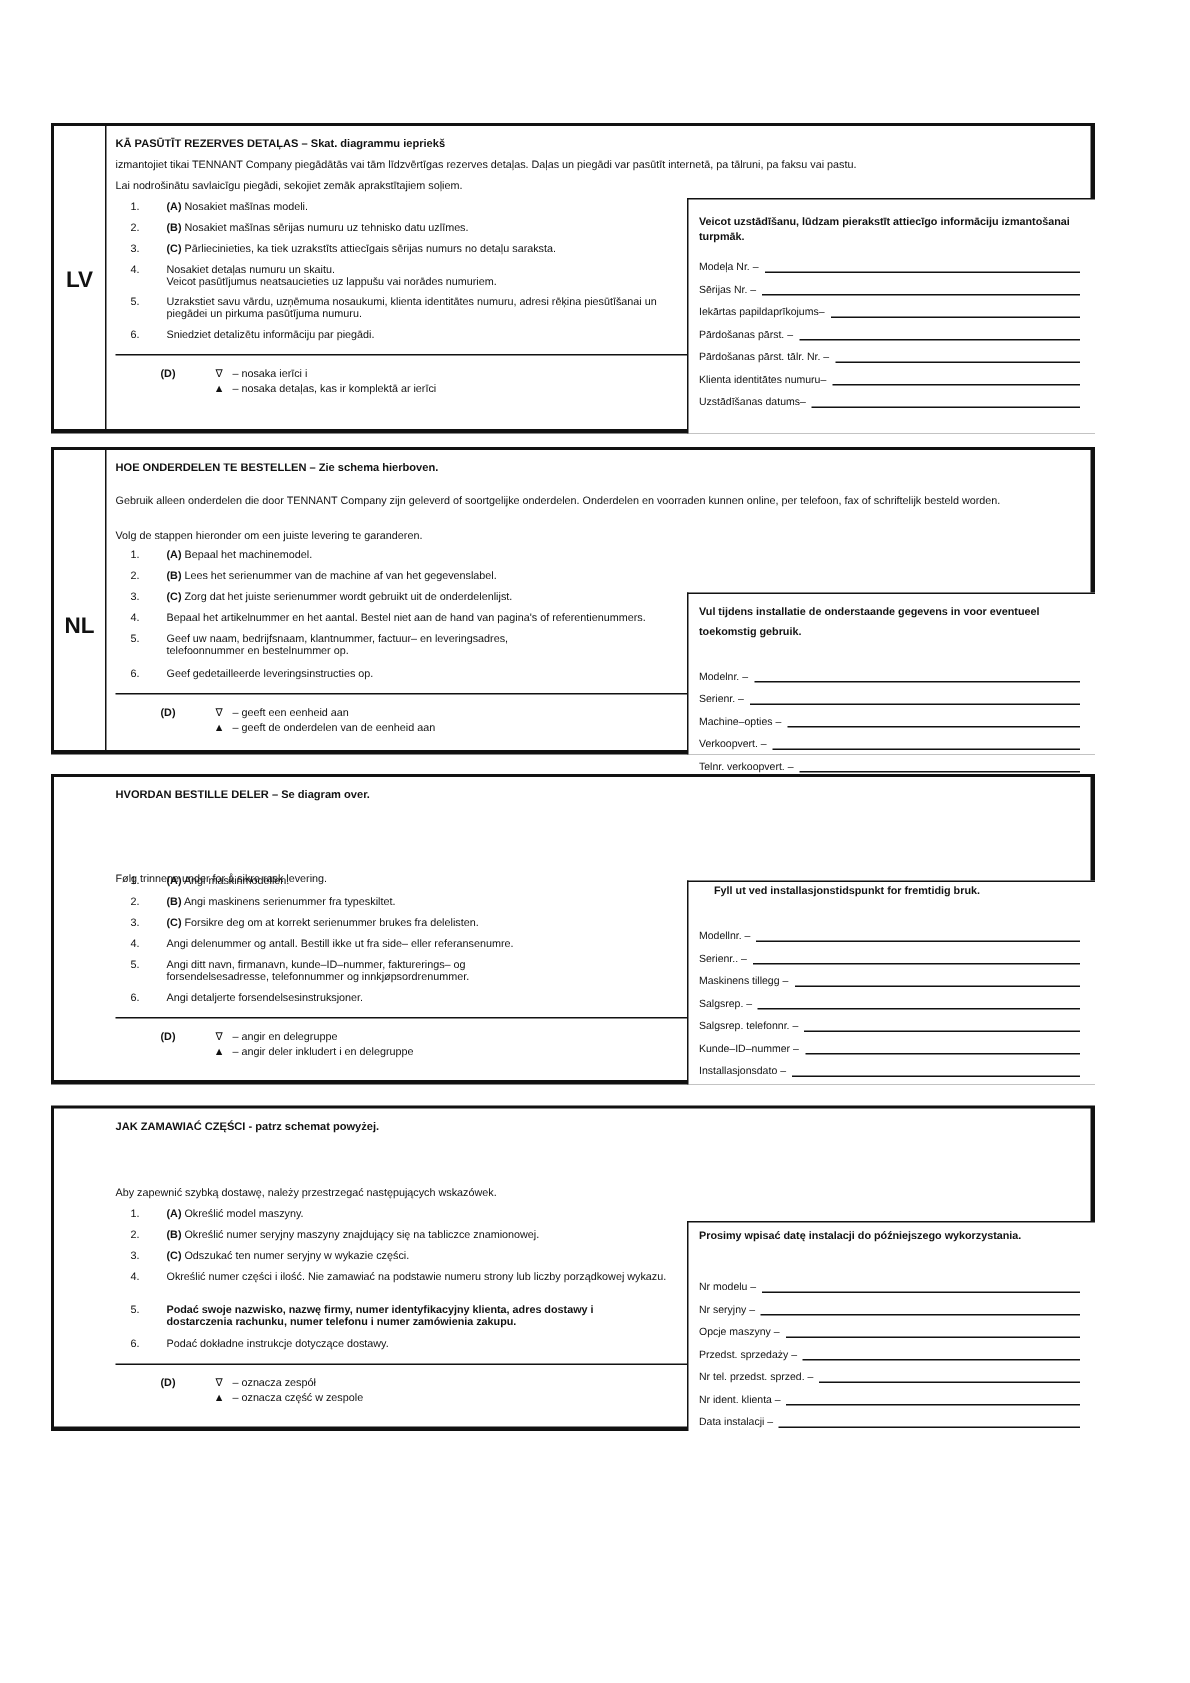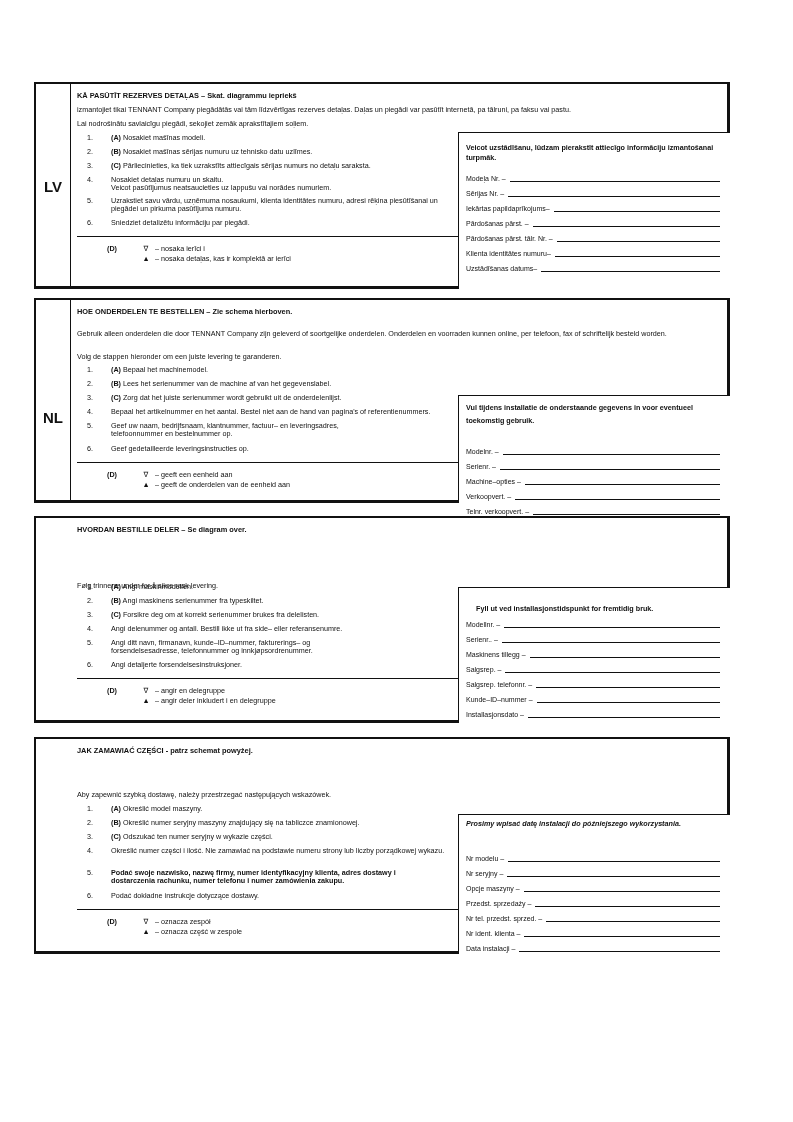--- a/index.html
+++ b/index.html
@@ -222,21 +222,21 @@
     <div class="divider" style="top:160px;"></div>
     <div class="legend" style="top:168px;width:300px;height:22px;">
       <span class="d">(D)</span>
       <span class="sym" style="top:0;">∇</span>
       <span class="ltxt" style="top:0;">– angir en delegruppe</span>
       <span class="sym" style="top:10px;">▲</span>
       <span class="ltxt" style="top:10px;">– angir deler inkludert i en delegruppe</span>
     </div>
   </div>
   <div class="infobox" style="top:69px;bottom:-3px;">
-    <div class="ihead" style="top:16px;padding-left:10px;">Fyll ut ved installasjonstidspunkt for fremtidig bruk.</div>
+    <div class="ihead" style="top:1px;padding-left:10px;">Fyll ut ved installasjonstidspunkt for fremtidig bruk.</div>
     <div class="field" style="top:28px;">
         <span class="flabel">Modellnr. –</span>
         <span class="fline"></span>
       </div>
     <div class="field" style="top:43px;">
         <span class="flabel">Serienr.. –</span>
         <span class="fline"></span>
       </div>
     <div class="field" style="top:58px;">
         <span class="flabel">Maskinens tillegg –</span>
@@ -292,21 +292,21 @@
     <div class="divider" style="top:170px;"></div>
     <div class="legend" style="top:178px;width:300px;height:22px;">
       <span class="d">(D)</span>
       <span class="sym" style="top:0;">∇</span>
       <span class="ltxt" style="top:0;">– oznacza zespół</span>
       <span class="sym" style="top:10px;">▲</span>
       <span class="ltxt" style="top:10px;">– oznacza część w zespole</span>
     </div>
   </div>
   <div class="infobox" style="top:75px;bottom:-3px;">
-    <div class="ihead" style="top:4px;font-style:italic;">Prosimy wpisać datę instalacji do późniejszego wykorzystania.</div>
+    <div class="ihead" style="top:4px;">Prosimy wpisać datę instalacji do późniejszego wykorzystania.</div>
     <div class="field" style="top:35px;">
         <span class="flabel">Nr modelu –</span>
         <span class="fline"></span>
       </div>
     <div class="field" style="top:50px;">
         <span class="flabel">Nr seryjny –</span>
         <span class="fline"></span>
       </div>
     <div class="field" style="top:65px;">
         <span class="flabel">Opcje maszyny –</span>

